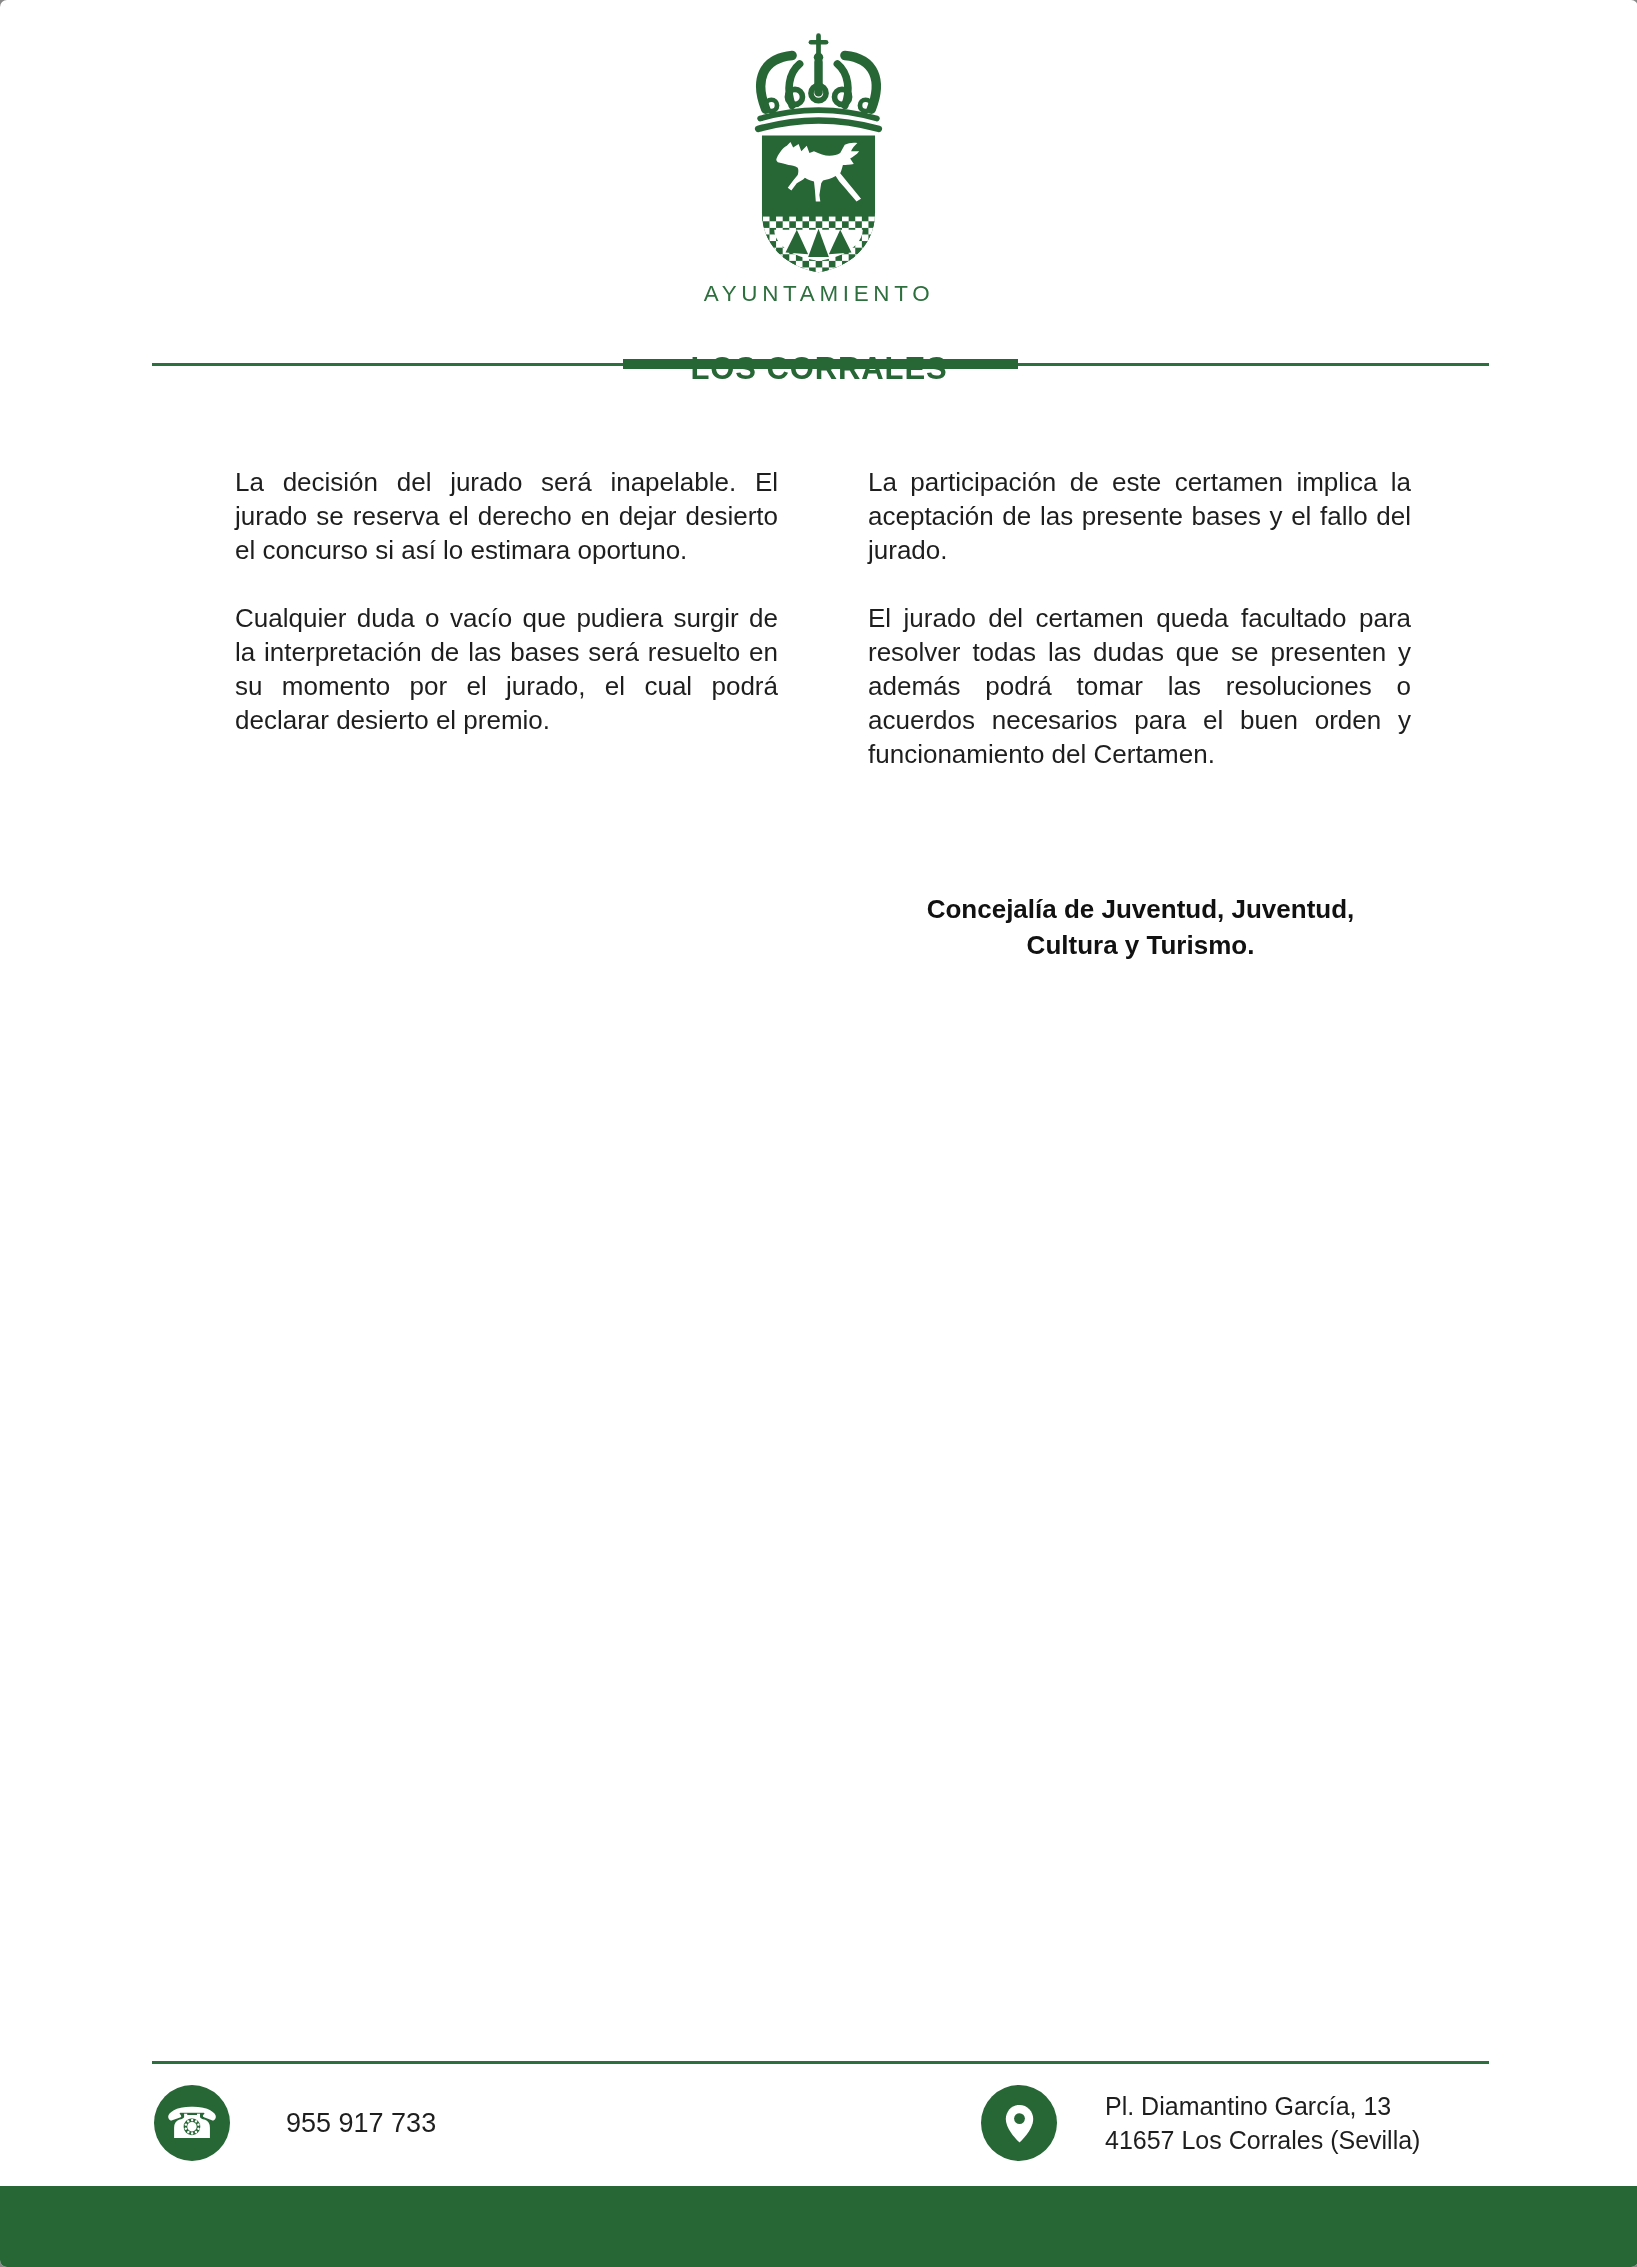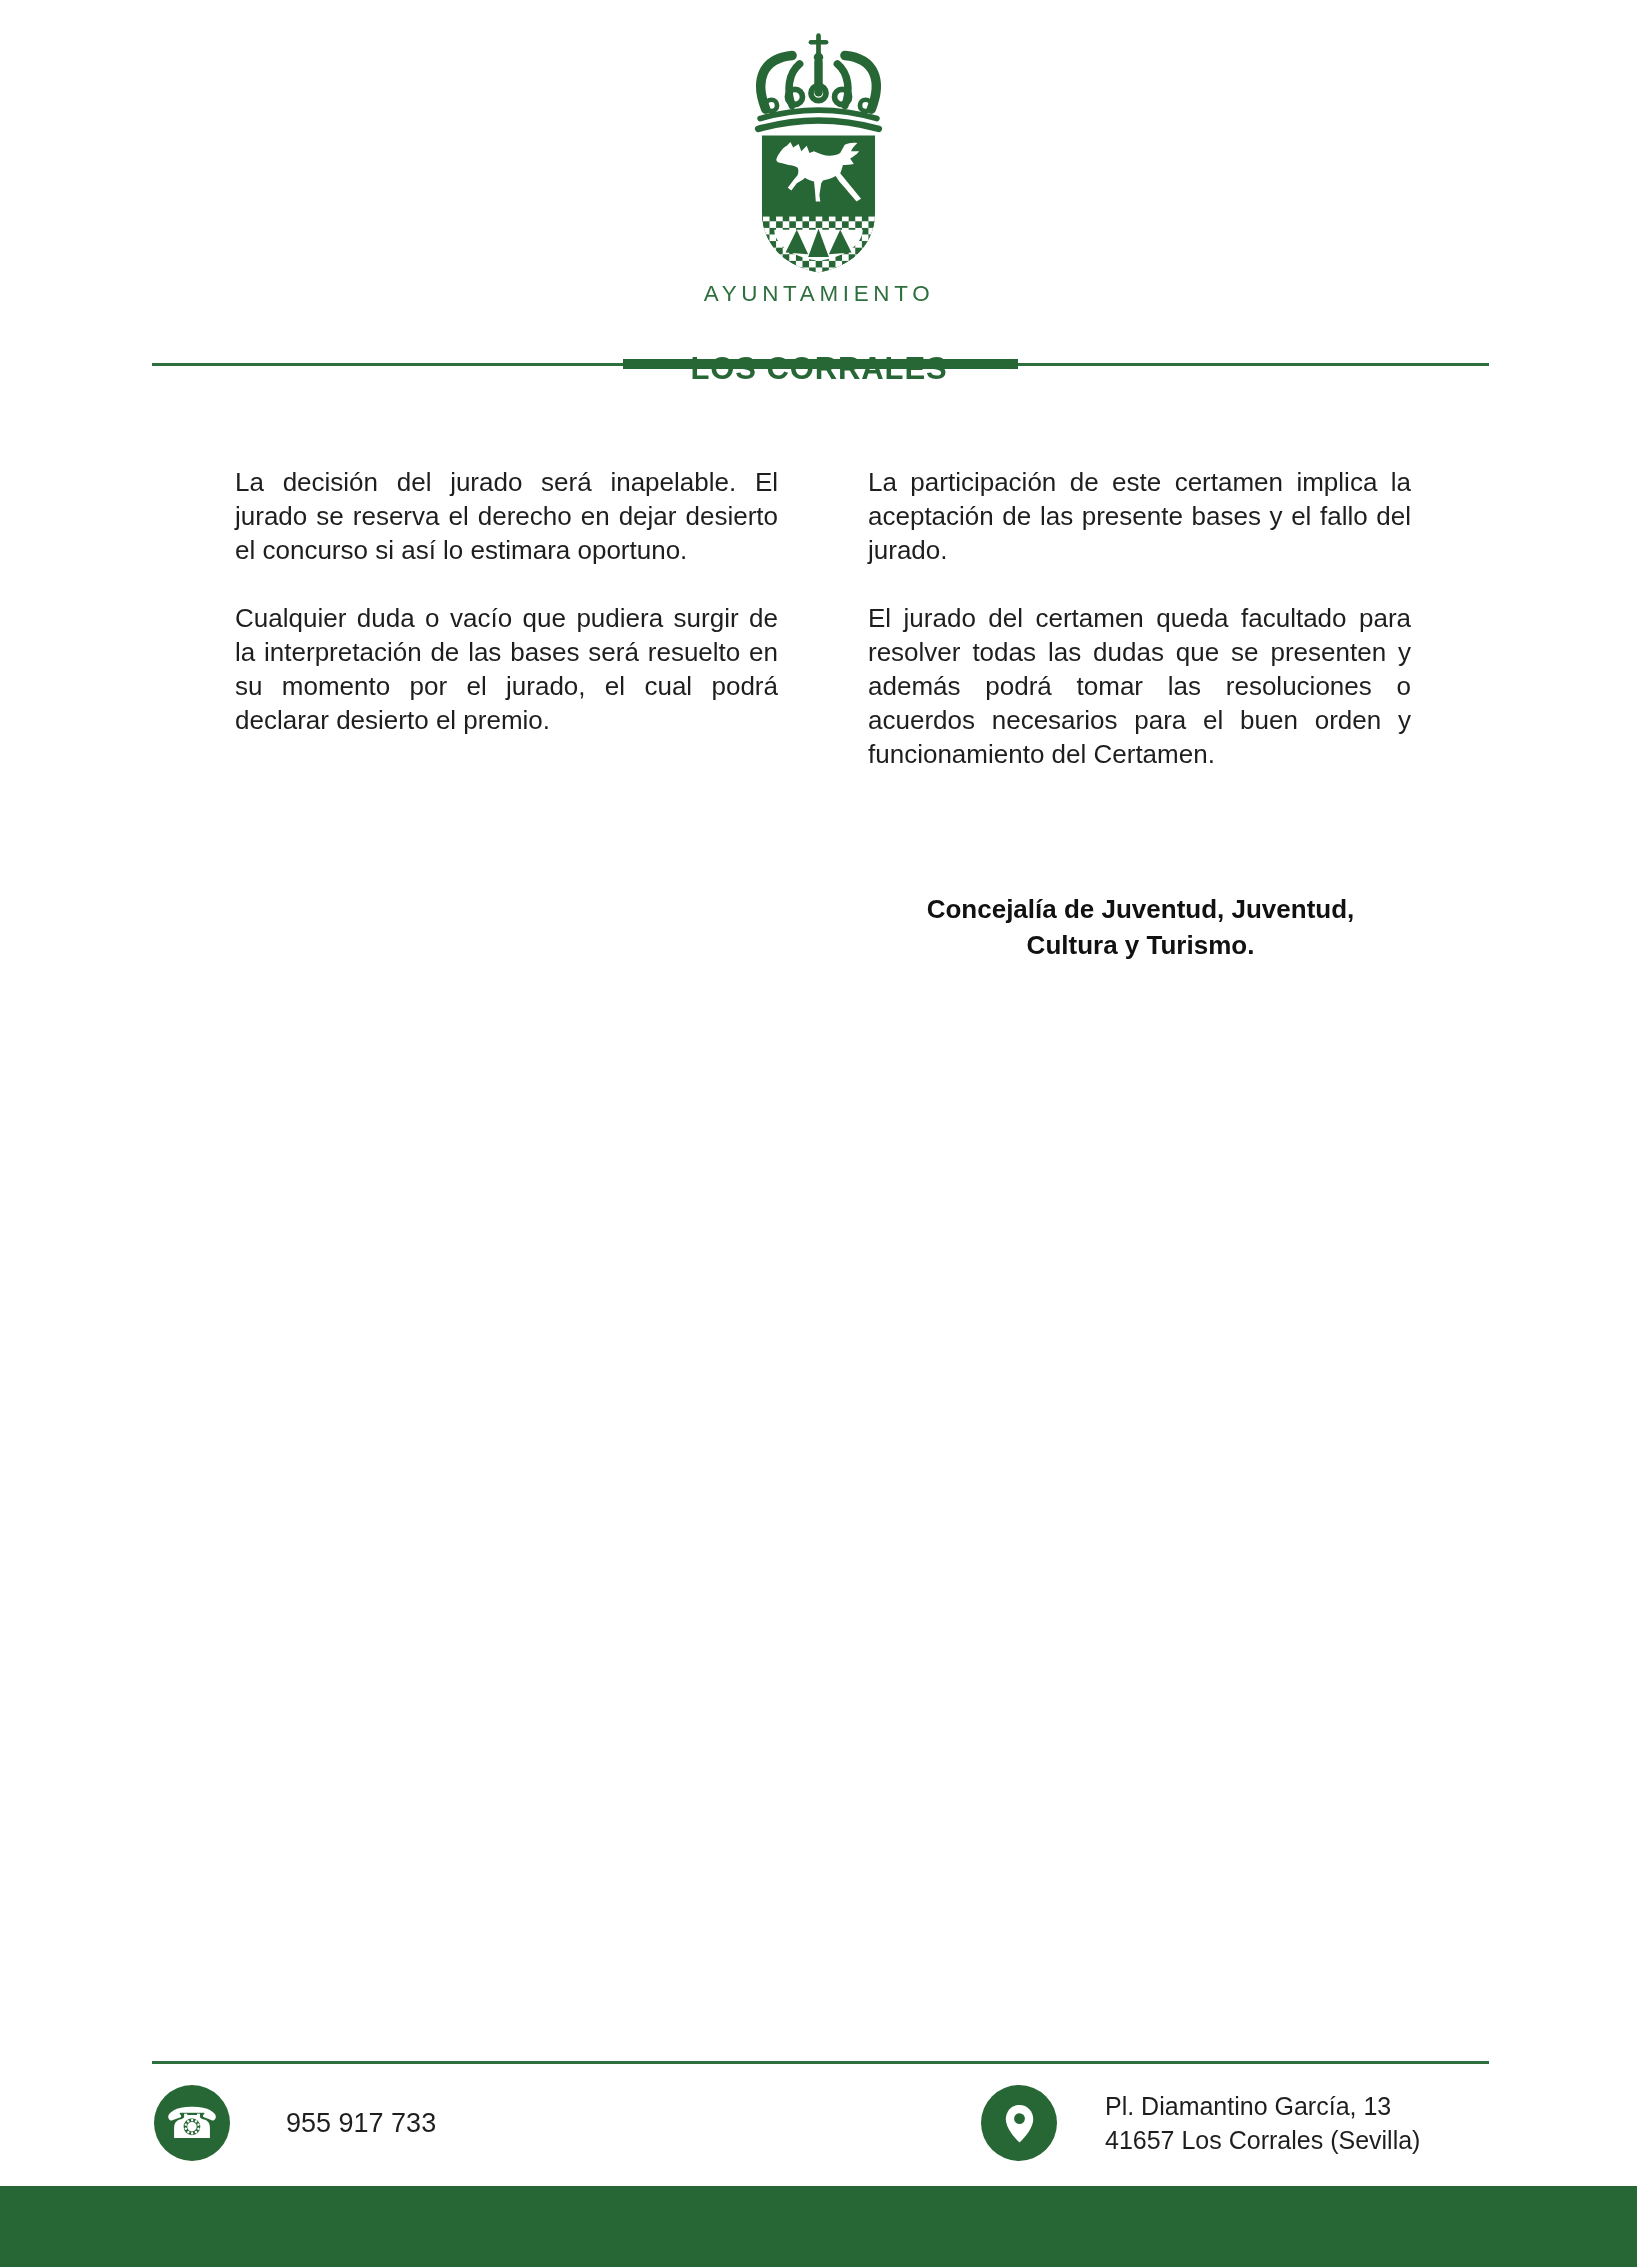--- a/index.html
+++ b/index.html
@@ -5,20 +5,21 @@
   html,body{margin:0;padding:0;background:#888;}
   .page{
     position:relative;
     width:1638px;
     height:2267px;
     background:#ffffff;
     margin:0 auto;
     overflow:hidden;
     font-family:"Liberation Sans", sans-serif;
     color:#1e1e1e;
+    border-radius:7px;
   }
   
   .emblem{position:absolute; left:743px; top:30px; width:151px; height:245px;}
   .org-line{
     position:absolute; left:0; top:282px; width:100%;
     text-align:center; font-size:22.4px; letter-spacing:4.7px;
     color:#2e6f3e; font-weight:400; line-height:1.1;
   }
   .muni-line{
     position:absolute; left:0; top:310px; width:100%;

